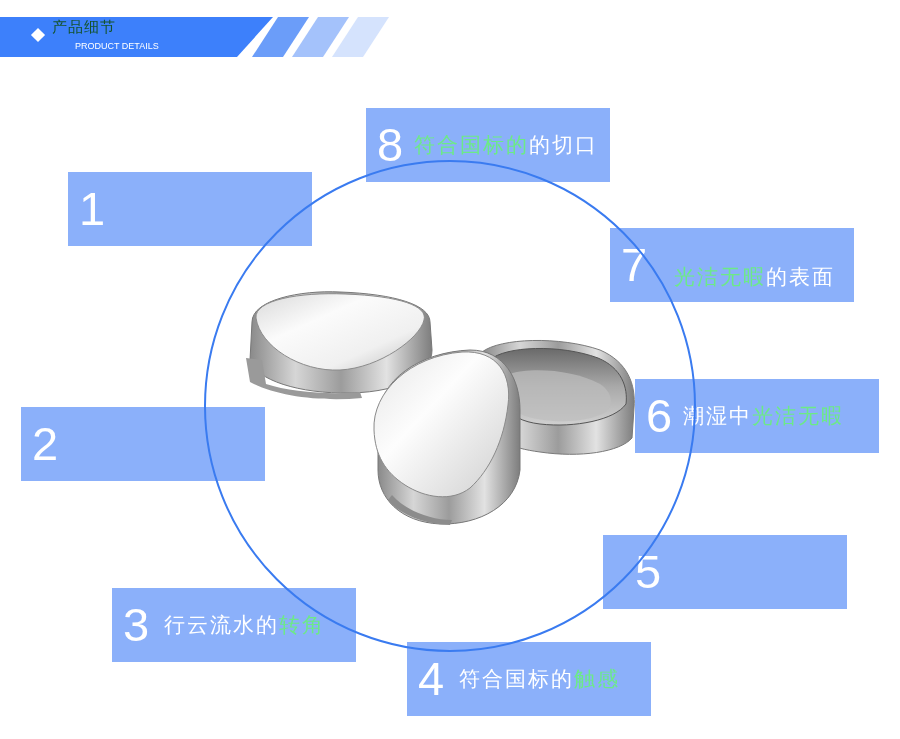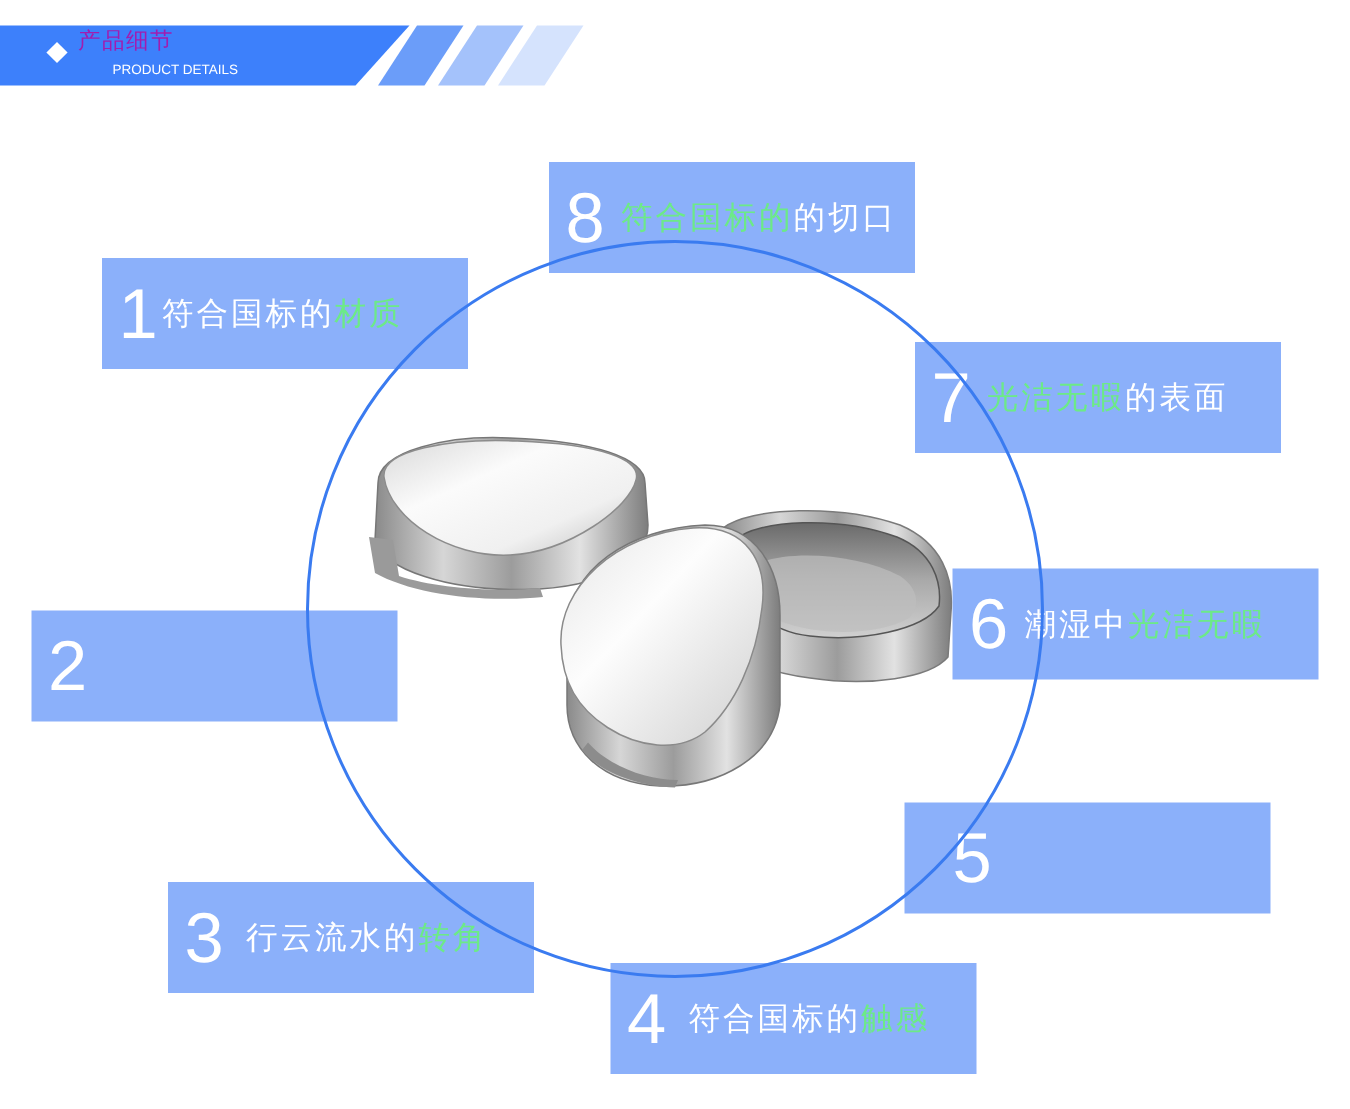--- a/index.html
+++ b/index.html
@@ -1,21 +1,21 @@
 <!DOCTYPE html>
 <html><head>
 <meta charset="utf-8">
 <style>
   html, body { margin:0; padding:0; }
   body { width:900px; height:739px; background:#ffffff; position:relative; overflow:hidden;
          font-family:"DejaVu Sans","Liberation Sans",sans-serif; }
   .header { position:absolute; left:0; top:0; width:400px; height:70px; }
   .header svg { position:absolute; left:0; top:0; }
   .hdr-diamond { position:absolute; left:33px; top:30px; width:10px; height:10px; background:#fff; transform:rotate(45deg); }
-  .hdr-title { position:absolute; left:52px; top:17px; font-size:15px; color:#a21caf; letter-spacing:1px; line-height:20px; }
+  .hdr-title { position:absolute; left:52px; top:17px; font-size:15px; color:#14532d; letter-spacing:1px; line-height:20px; }
   .hdr-sub { position:absolute; left:51px; top:41px; font-size:9px; color:#fff; line-height:11px; font-family:"Liberation Sans",sans-serif;margin-left:24px; }
 
   .stage { position:absolute; left:0; top:0; width:900px; height:739px; }
   .feature { position:absolute; width:244px; height:74px; background:#8bb0fa; }
   .feature .num { position:absolute; left:11px; top:9px; font-size:47px; line-height:56px; color:#fff; font-family:"Liberation Sans",sans-serif; font-weight:300; }
   .feature .txt { position:absolute; top:22px; font-size:21px; line-height:30px; color:#fff; white-space:nowrap; letter-spacing:2px; }
   .feature .hl { color:#6cea87; }
   .circle { position:absolute; left:0; top:0; pointer-events:none; }
   .product { position:absolute; left:0; top:0; }
 </style>
@@ -73,21 +73,20 @@
     <path d="M500,378 C520,366 570,368 600,384 C612,392 614,404 606,412 C585,424 545,424 520,414 C502,404 498,390 500,378 Z" fill="#bdbdbd" opacity="0.7"></path>
 
     <path d="M378,420 C378,380 420,352 470,350 C505,350 520,380 520,410 L520,470 C516,505 480,525 440,524 C400,522 378,498 378,470 Z" fill="url(#steelSide)" stroke="#777" stroke-width="1"></path>
     <path d="M388,500 C400,515 425,524 450,525 L452,520 C430,520 405,510 392,495 Z" fill="#8c8c8c"></path>
 
     <path d="M374,430 C372,392 410,356 462,352 C498,350 512,375 508,405 C504,440 490,470 470,488 C452,502 425,498 405,485 C385,472 375,455 374,430 Z" fill="url(#steelFace)" stroke="#8a8a8a" stroke-width="1"></path>
   </svg>
 
   <div class="feature" style="left:68px;top:172px;">
     <span class="num">1</span>
-    <span class="txt" style="left:40px;"><span>符合国标的</span><span class="hl">材质</span><span></span></span>
   </div>
 
   <div class="feature" style="left:21px;top:407px;">
     <span class="num">2</span>
   </div>
 
   <div class="feature" style="left:112px;top:588px;">
     <span class="num">3</span>
     <span class="txt" style="left:52px;"><span>行云流水的</span><span class="hl">转角</span><span></span></span>
   </div>
@@ -101,21 +100,21 @@
     <span class="num" style="left:32px;">5</span>
   </div>
 
   <div class="feature" style="left:635px;top:379px;">
     <span class="num">6</span>
     <span class="txt" style="left:48px;"><span>潮湿中</span><span class="hl">光洁无暇</span><span></span></span>
   </div>
 
   <div class="feature" style="left:610px;top:228px;">
     <span class="num">7</span>
-    <span class="txt" style="left:48px;"><span></span><span class="hl">光洁无暇</span><span>的表面</span></span>
+    <span class="txt" style="left:64px;margin-top:12px;"><span></span><span class="hl">光洁无暇</span><span>的表面</span></span>
   </div>
 
   <div class="feature" style="left:366px;top:108px;">
     <span class="num">8</span>
     <span class="txt" style="left:48px;"><span></span><span class="hl">符合国标的</span><span>的切口</span></span>
   </div>
 
   <svg class="circle" width="900" height="739">
     <circle cx="450" cy="406" r="245" fill="none" stroke="#3a7bf0" stroke-width="2"></circle>
   </svg>

